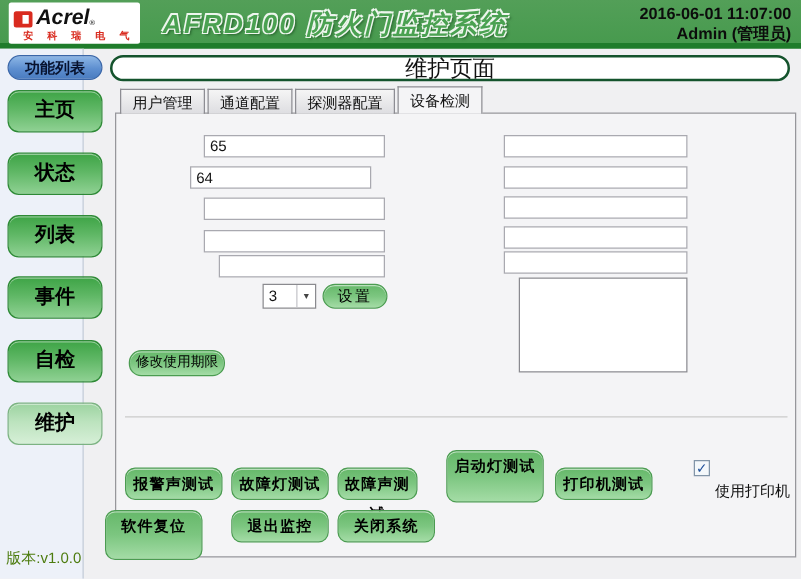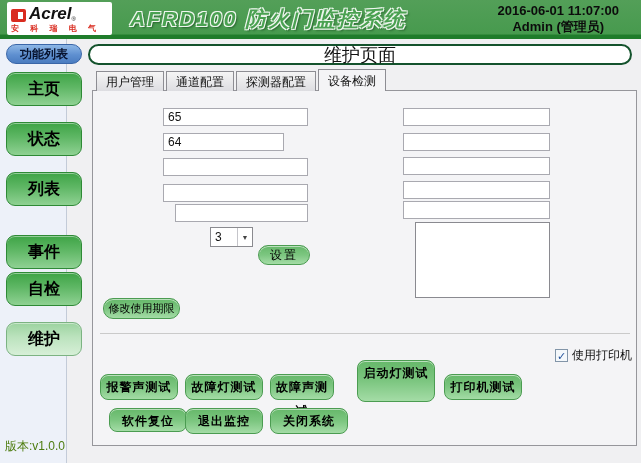--- a/index.html
+++ b/index.html
@@ -10,25 +10,25 @@
   
   .header { position:absolute; left:0; top:0; width:641px; height:39px;
             background:linear-gradient(180deg,#539f58 0%,#479a4e 88%,#1f7c2b 89%,#1f7c2b 100%); }
   .logo-box { position:absolute; left:7px; top:2px; width:105px; height:33px; background:#fff;
               border-radius:2px; padding:2px 4px 0 4px; }
   .logo-row { display:flex; align-items:flex-end; height:18px; }
   .logo-mark { width:15px; height:13px; border:3px solid #d92b1f; border-radius:2px; position:relative; margin-right:3px; }
   .logo-mark::after { content:""; position:absolute; left:-1px; top:-1px; width:5px; height:9px; background:#d92b1f; }
   .logo-brand { font-size:17px; font-weight:bold; font-style:italic; color:#111; letter-spacing:0; line-height:17px; }
   .logo-reg { font-size:6px; vertical-align:top; color:#111; }
-  .logo-sub { font-size:8px; color:#d92b1f; font-weight:bold; letter-spacing:4.5px; margin-top:1px; white-space:nowrap; }
+  .logo-sub { font-size:8px; color:#d92b1f; font-weight:bold; letter-spacing:4.5px; margin-top:1px; white-space:nowrap;text-align:right; }
   .app-title { position:absolute; left:130px; top:5px; font-size:21px; font-weight:bold; font-style:italic;
                color:#4aa151; letter-spacing:2px; white-space:nowrap;
                text-shadow:-1px -1px 0 #eef6ee,1px -1px 0 #eef6ee,-1px 1px 0 #eef6ee,1px 1px 0 #eef6ee,2px 2px 2px rgba(15,60,20,.55); }
-  .header-right { position:absolute; right:22px; top:3px; text-align:center; color:#0c0c0c; }
+  .header-right { position:absolute; right:8px; top:3px; text-align:right; color:#0c0c0c; }
   .header-datetime { font-size:13px; font-weight:bold; line-height:16px; }
   .header-user { font-size:13px; font-weight:bold; line-height:15px; }
 
   
   .sidebar { position:absolute; left:0; top:39px; width:67px; height:424px; background:#edf1f9; border-right:1px solid #c3cbd8; }
   .func-pill { position:absolute; left:6px; top:5px; width:76px; height:20px; border-radius:10px;
                background:linear-gradient(180deg,#8db7e6 0%,#5e8fd0 55%,#4a7cc0 100%);
                border:1px solid #3a66a8; color:#07122e; font-size:12px; font-weight:bold;
                text-align:center; line-height:18px; }
   .nav-btn { position:absolute; left:6px; width:76px; height:34px; border-radius:9px;
@@ -58,27 +58,27 @@
              border:1px solid #8a8a90; z-index:5; }
   .combo { position:absolute; left:210px; top:227px; width:43px; height:20px; background:#fff;
            border:1px solid #8a8a8f; z-index:5; display:flex; cursor:pointer; }
   .combo-val { flex:1; font-size:12px; padding:2px 0 0 4px; color:#111; }
   .combo-arrow { width:15px; border-left:1px solid #c5c5ca; font-size:7px; color:#444;
                  display:flex; align-items:center; justify-content:center; }
   .gbtn { position:absolute; z-index:5; border:1px solid #4b9c51; color:#000; font-size:12px;
           text-align:center; cursor:pointer;
           background:linear-gradient(180deg,#66b86a 0%,#7cc680 50%,#a4dca6 100%);
           box-shadow:inset 0 1px 0 rgba(255,255,255,.55); }
-  .pillbtn { border-radius:10px;margin-top:18px; }
+  .pillbtn { border-radius:10px; }
   .sqbtn { border-radius:8px; font-weight:bold; letter-spacing:1px;margin-top:35px; }
   .divider { position:absolute; left:100px; top:333px; width:530px; height:1px; background:#cacaca; z-index:5; }
   .checkbox-wrap { position:absolute; left:555px; top:347px; display:flex; align-items:center; z-index:5; cursor:pointer; }
   .checkbox { width:13px; height:13px; background:#f4f8fb; border:1px solid #8295a8; font-size:11px;
               line-height:12px; text-align:center; color:#21519b; font-weight:bold; }
-  .checkbox-label { font-size:12px; color:#111; margin-left:4px; }
+  .checkbox-label { font-size:12px; color:#111; margin-left:4px;margin-top:38px; }
 </style>
 </head>
 <body>
 
 <div id="app">
 
   <div class="header">
     <div class="logo-box">
       <div class="logo-row">
         <span class="logo-mark"></span>
@@ -92,41 +92,41 @@
       <div class="header-datetime">2016-06-01 11:07:00</div>
       <div class="header-user">Admin (管理员)</div>
     </div>
   </div>
 
   <div class="sidebar">
     <div class="func-pill">功能列表</div>
     <div class="nav-btn" style="top:33px">主页</div>
     <div class="nav-btn" style="top:83px">状态</div>
     <div class="nav-btn" style="top:133px">列表</div>
-    <div class="nav-btn" style="top:196px">事件</div>
+    <div class="nav-btn" style="top:182px">事件</div>
     <div class="nav-btn" style="top:233px">自检</div>
     <div class="nav-btn active" style="top:283px">维护</div>
     <div class="version">版本:v1.0.0</div>
   </div>
 
   <div class="page-title-pill">维护页面</div>
 
   <div class="tabs">
     <div class="tab">用户管理</div>
     <div class="tab">通道配置</div>
     <div class="tab">探测器配置</div>
     <div class="tab active">设备检测</div>
   </div>
 
   <div class="panel"></div>
 
   <div class="flabel" style="left:108px;top:111px">发送次数:</div>
   <input class="tbox" style="left: 163px; top: 108px; width: 145px;" value="65">
   <div class="flabel" style="left:108px;top:136px">超时次数:</div>
-  <input class="tbox" style="left: 163px; top: 133px; width: 121px;" value="64">
+  <input class="tbox" style="left: 152px; top: 133px; width: 145px;" value="64">
   <div class="flabel" style="left:108px;top:161px">电池短路:</div>
   <input class="tbox" style="left: 163px; top: 158px; width: 145px;" value="">
   <div class="flabel" style="left:108px;top:187px">电池断线:</div>
   <input class="tbox" style="left: 163px; top: 184px; width: 145px;" value="">
   <div class="flabel" style="left:108px;top:207px">二总线通讯:</div>
   <input class="tbox" style="left: 175px; top: 204px; width: 133px;" value="">
 
   <div class="flabel" style="left:100px;top:231px">左右门关闭间隔(秒):</div>
   <div class="combo">
     <span class="combo-val">3</span>
@@ -155,17 +155,17 @@
   <div class="gbtn sqbtn" style="left:185px;top:339px;width:78px;height:26px;line-height:24px">故障灯测试</div>
   <div class="gbtn sqbtn" style="left:270px;top:339px;width:64px;height:26px;line-height:24px">故障声测试</div>
   <div class="gbtn sqbtn" style="left:357px;top:325px;width:78px;height:42px;line-height:24px">启动灯测试</div>
   <div class="gbtn sqbtn" style="left:444px;top:339px;width:78px;height:26px;line-height:24px">打印机测试</div>
 
   <div class="checkbox-wrap">
     <span class="checkbox">✓</span>
     <span class="checkbox-label">使用打印机</span>
   </div>
 
-  <div class="gbtn sqbtn" style="left:109px;top:373px;width:78px;height:24px;line-height:24px">软件复位</div>
+  <div class="gbtn sqbtn" style="left:84px;top:373px;width:78px;height:40px;line-height:24px">软件复位</div>
   <div class="gbtn sqbtn" style="left:185px;top:373px;width:78px;height:26px;line-height:24px">退出监控</div>
   <div class="gbtn sqbtn" style="left:270px;top:373px;width:78px;height:26px;line-height:24px">关闭系统</div>
 
 </div>
 
 </body></html>

